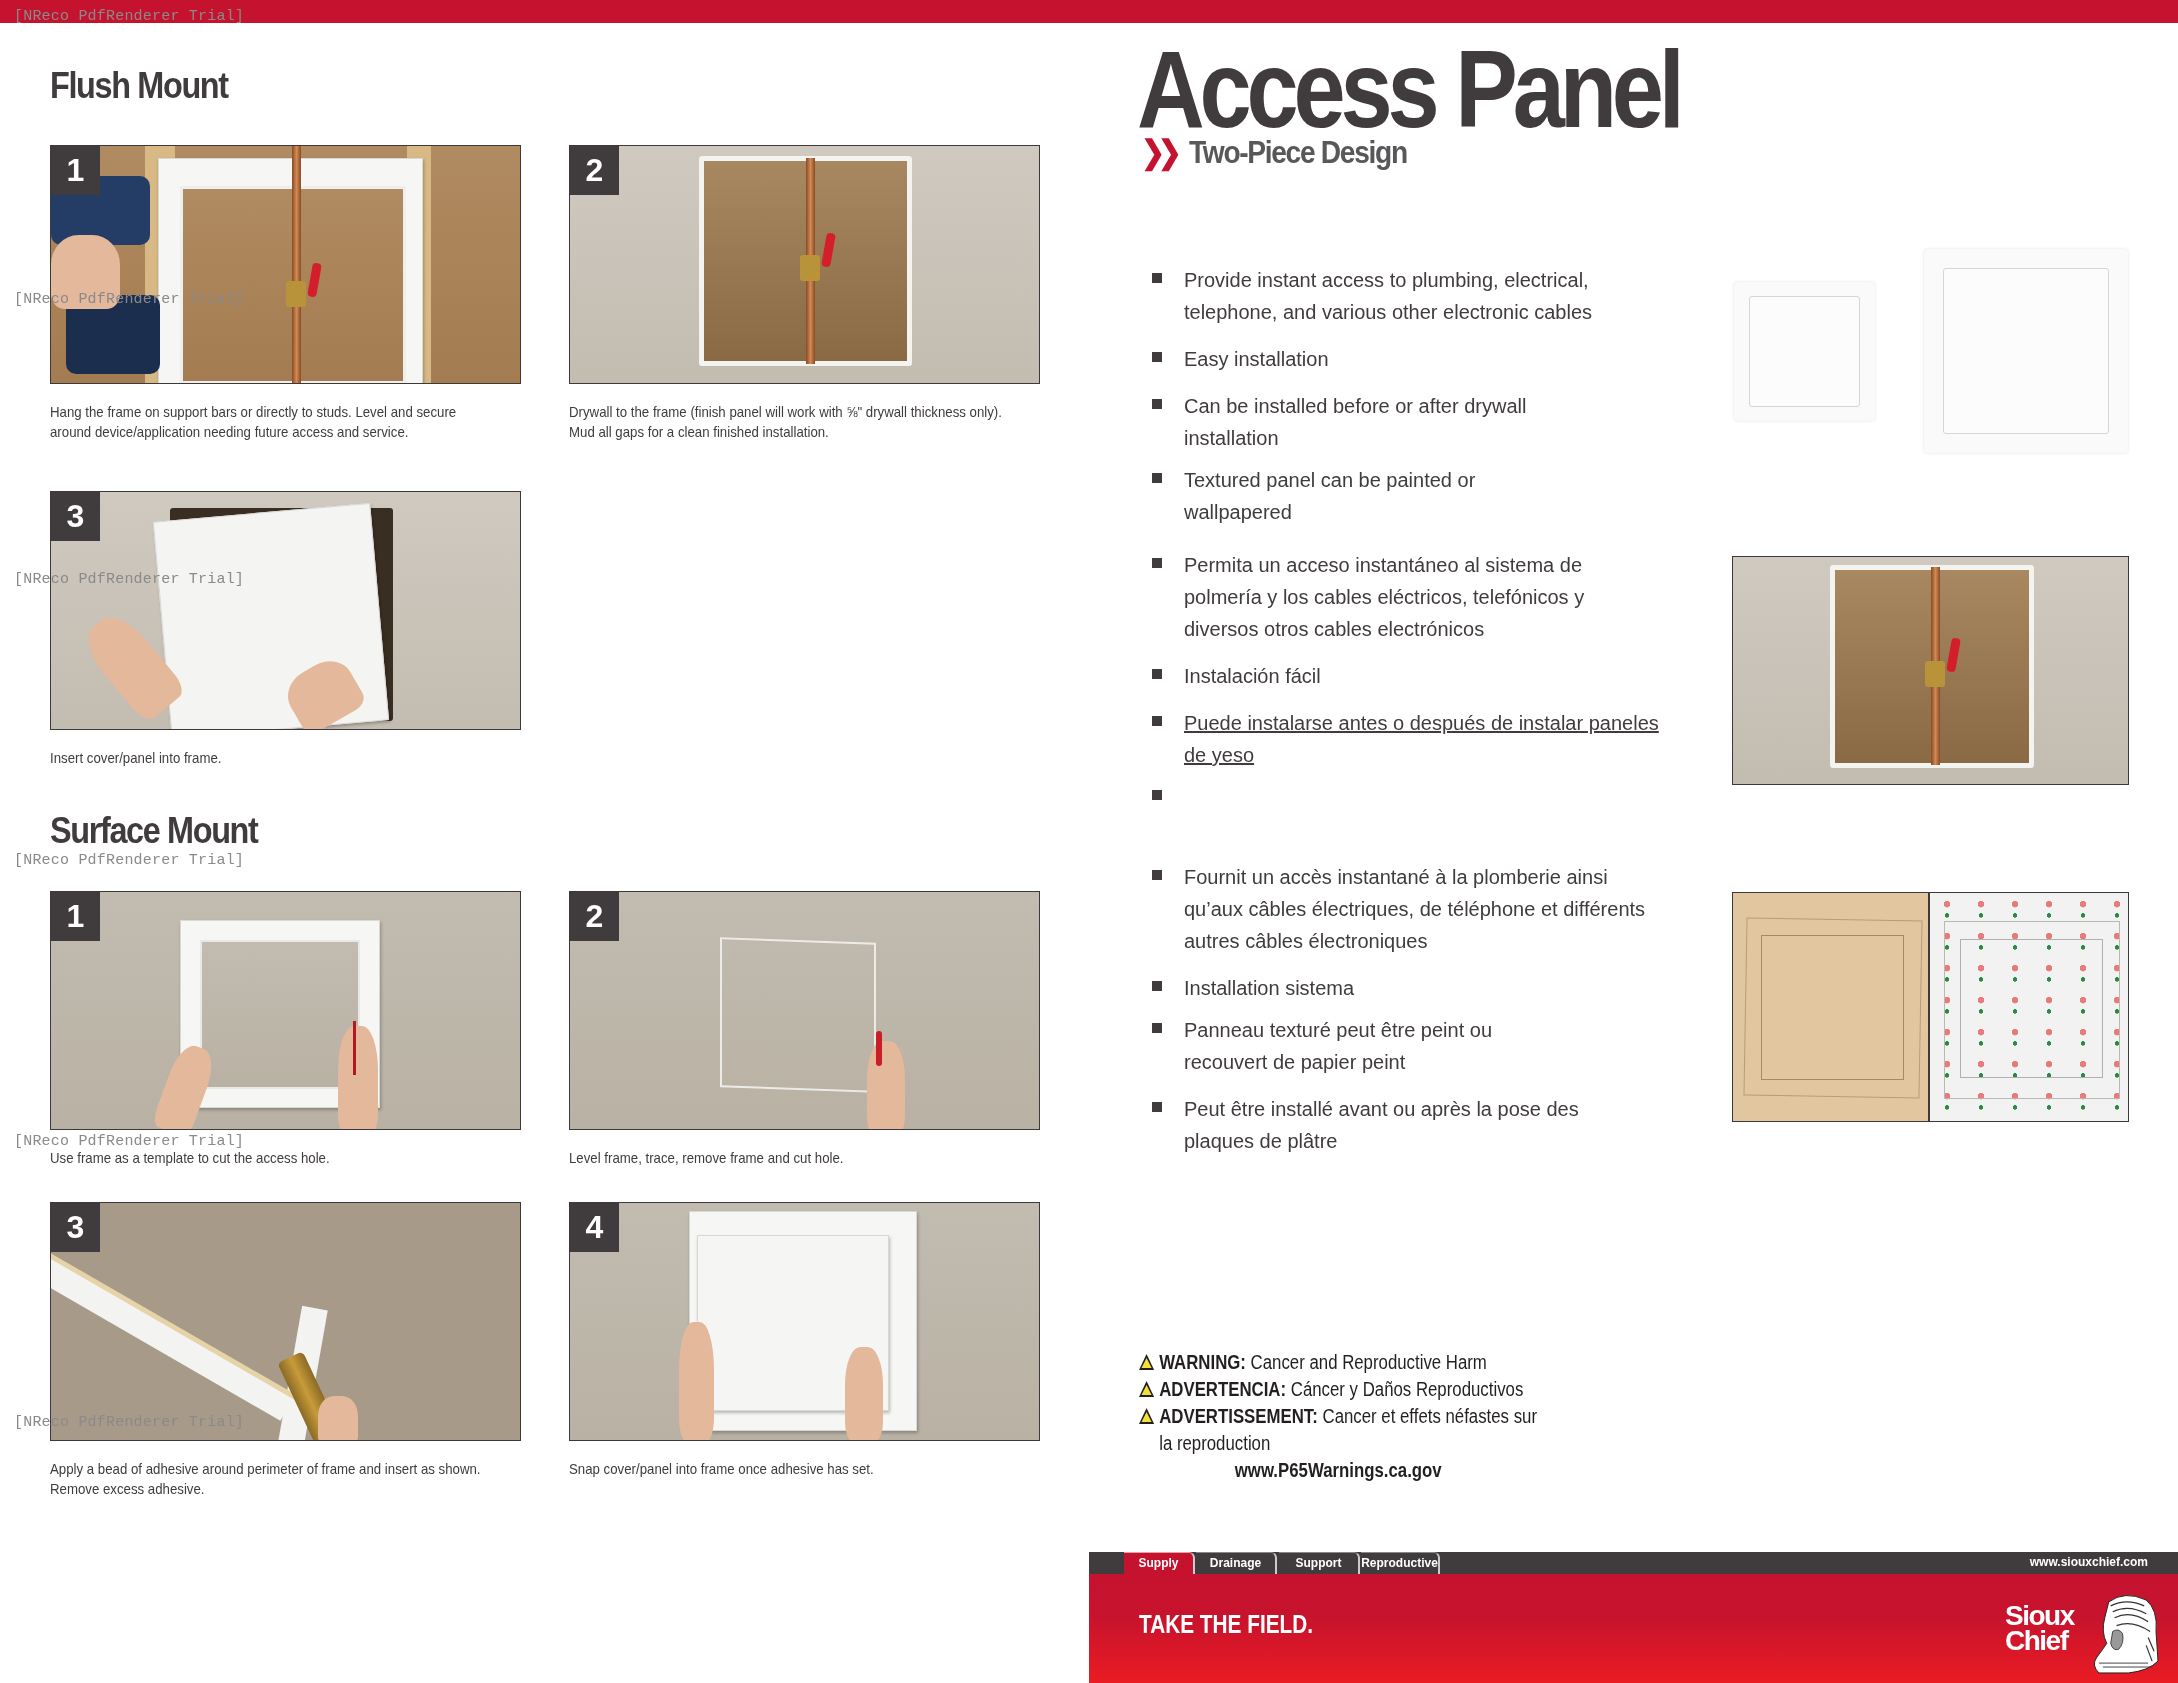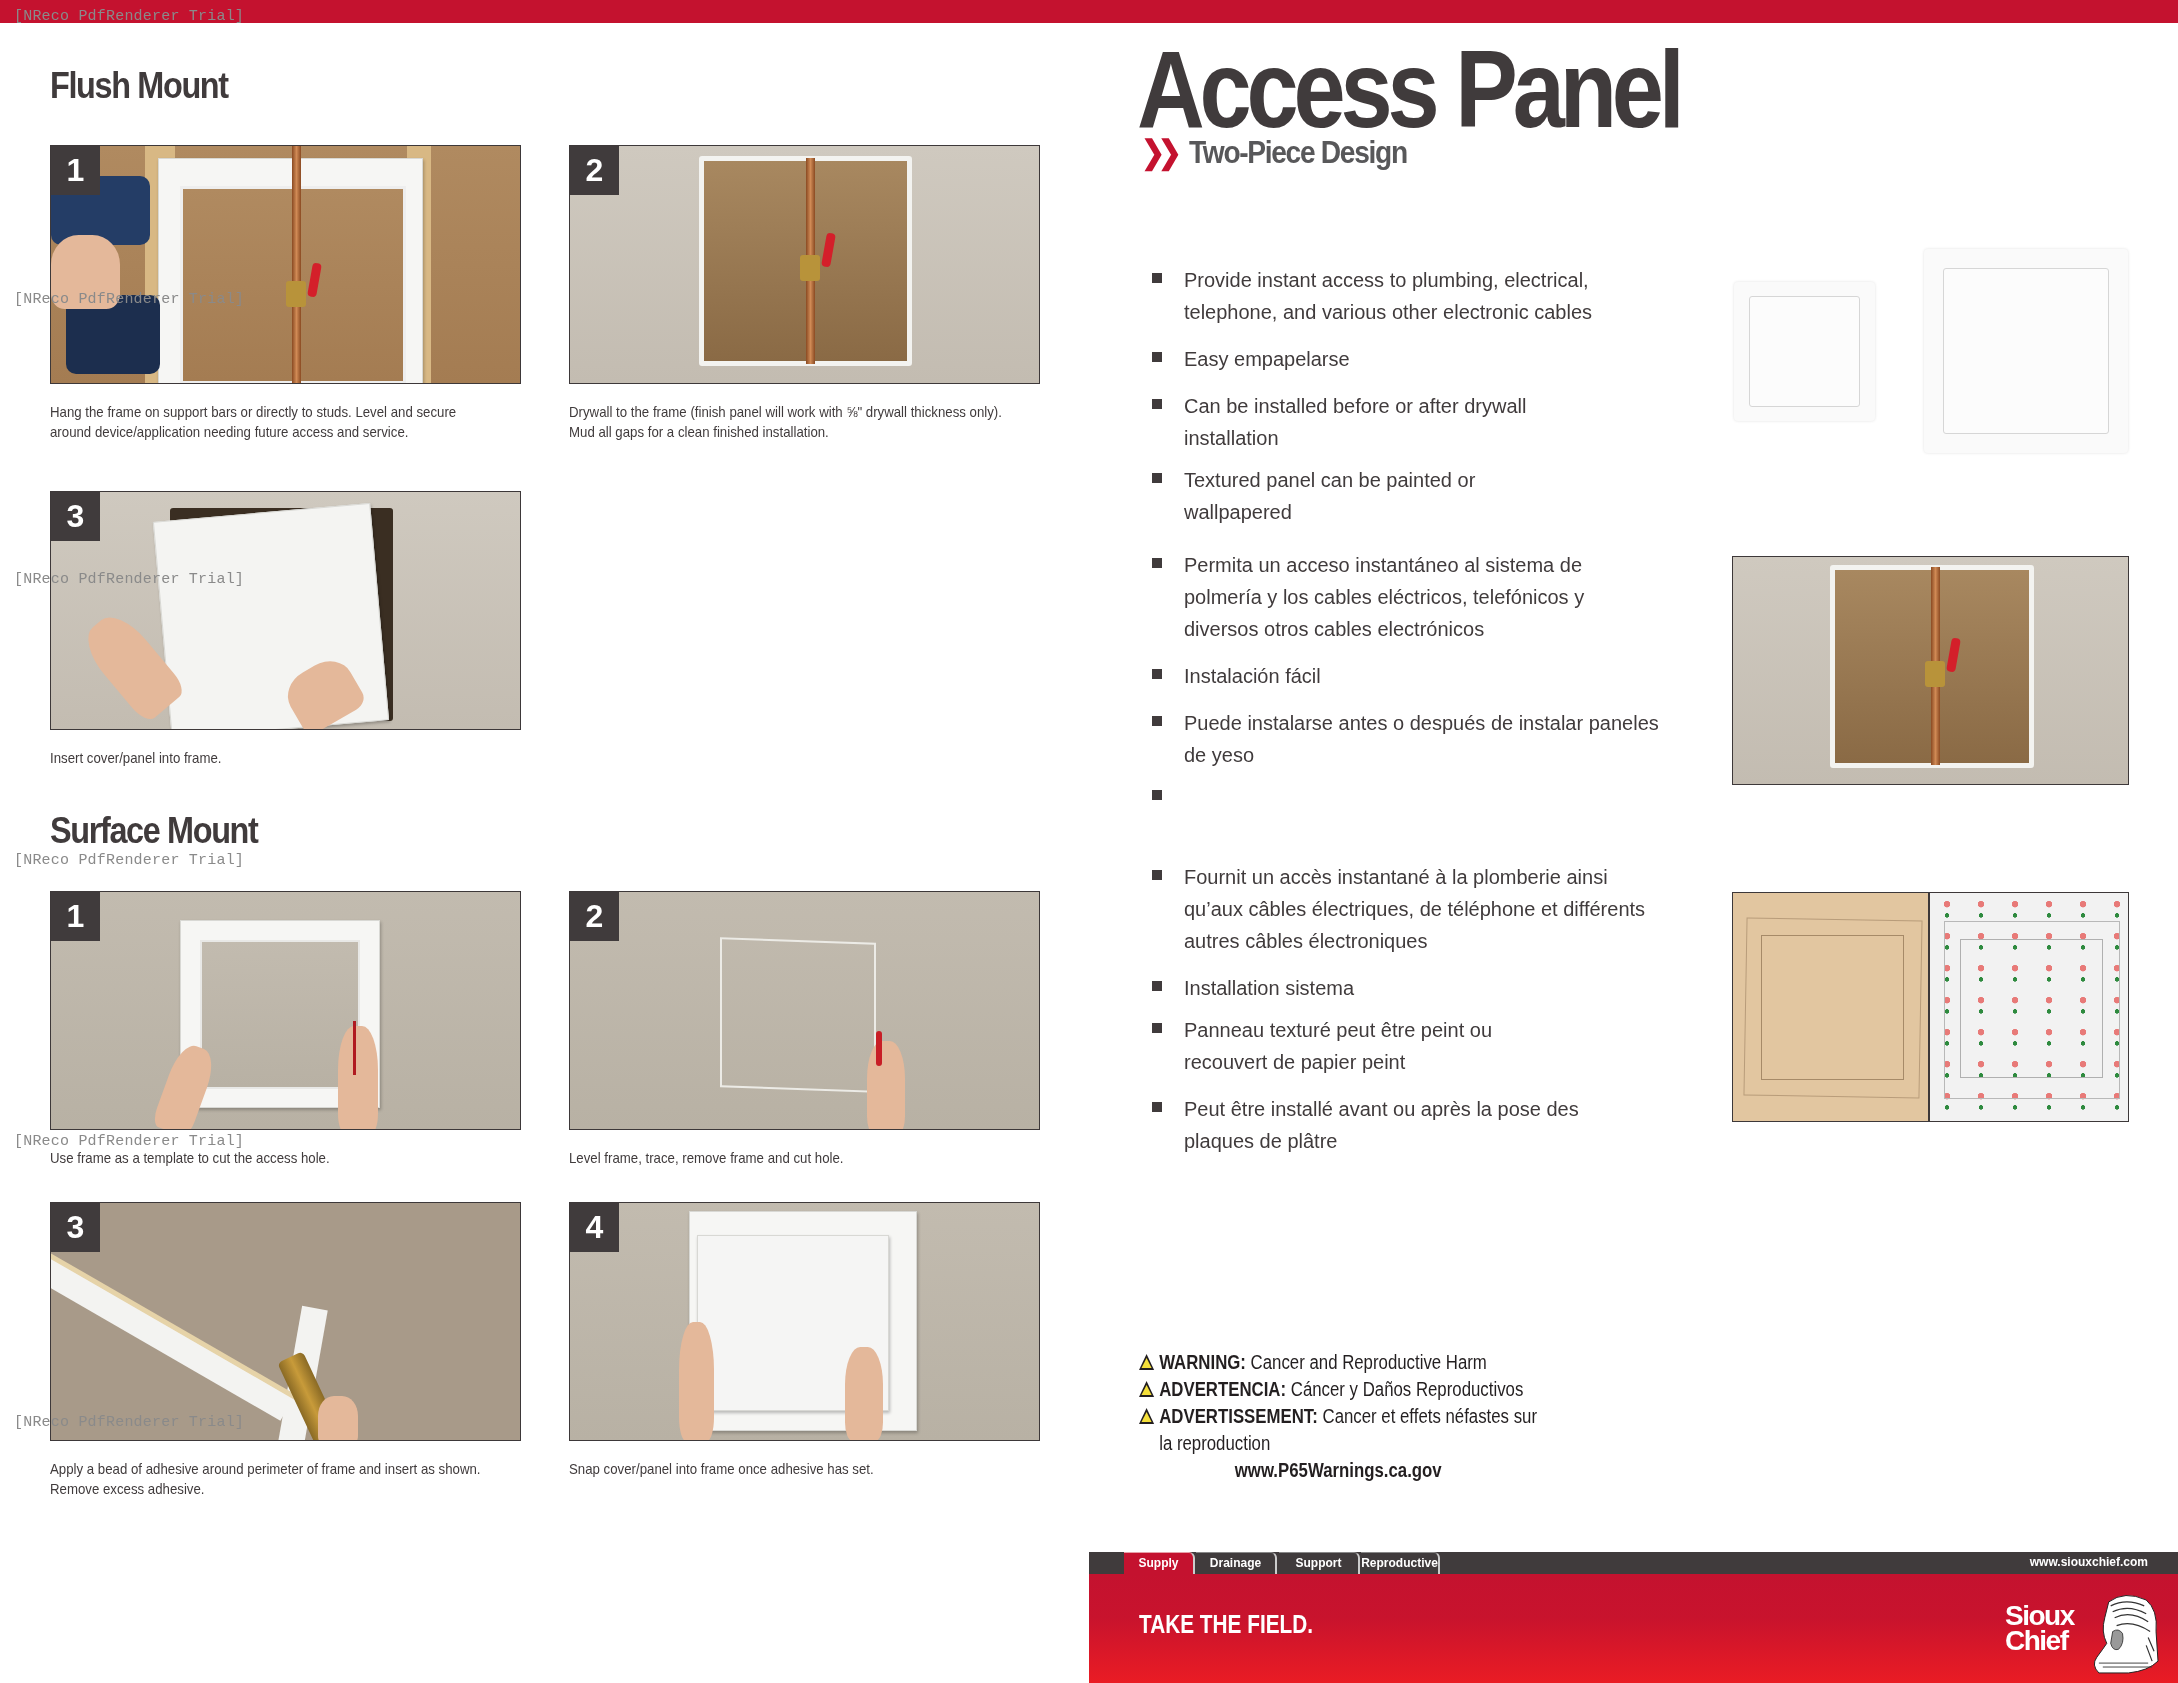--- a/index.html
+++ b/index.html
@@ -152,36 +152,36 @@
 <div class="caption" style="left:569px;top:1459px;">Snap cover/panel into frame once adhesive has set.</div>
 
 <div class="main-title">Access Panel</div>
 <div class="subtitle">
   <span class="chev">❯❯</span>
   <span class="subtitle-text">Two-Piece Design</span>
 </div>
 
 <ul class="bullets" style="top:264px;">
   <li><span class="sq"></span><span>Provide instant access to plumbing, electrical, telephone, and various other electronic cables</span></li>
-  <li><span class="sq"></span><span>Easy empapelarse</span></li>
+  <li><span class="sq"></span><span>Easy installation</span></li>
   <li style="width:416px;"><span class="sq"></span><span>Can be installed before or after drywall installation</span></li>
   <li style="width:337px;margin-top:-5px;"><span class="sq"></span><span>Textured panel can be painted or wallpapered</span></li>
 </ul>
 
 <div class="product-img" style="left:1734px;top:282px;width:141px;height:139px;">
   <div class="inner" style="left:15px;top:14px;width:111px;height:111px;"></div>
 </div>
 <div class="product-img" style="left:1924px;top:249px;width:204px;height:204px;">
   <div class="inner" style="left:19px;top:19px;width:166px;height:166px;"></div>
 </div>
 
 <ul class="bullets" style="top:549px;">
   <li style="width:495px;"><span class="sq"></span><span>Permita un acceso instantáneo al sistema de polmería y los cables eléctricos, telefónicos y diversos otros cables electrónicos</span></li>
   <li><span class="sq"></span><span>Instalación fácil</span></li>
-  <li style="width:515px;"><span class="sq"></span><span>Puede instalarse antes o después de instalar paneles de yeso</span></li>
+  <li style="width:515px;text-decoration:underline;"><span class="sq"></span><span>Puede instalarse antes o después de instalar paneles de yeso</span></li>
   <li style="width:356px;margin-top:-5px;"><span class="sq"></span></li>
 </ul>
 
 <div class="side-photo bg-wall" style="left:1732px;top:556px;width:397px;height:229px;">
   <div class="hole" style="left:97px;top:8px;width:204px;height:203px;background:linear-gradient(180deg,#a88860,#8a6a45);border:5px solid #f3f3f0;border-radius:3px;"></div>
   <div class="pipe" style="left:198px;top:10px;height:198px;"></div>
   <div class="valve" style="left:192px;top:104px;"></div>
   <div class="handle" style="left:216px;top:81px;"></div>
 </div>
 

